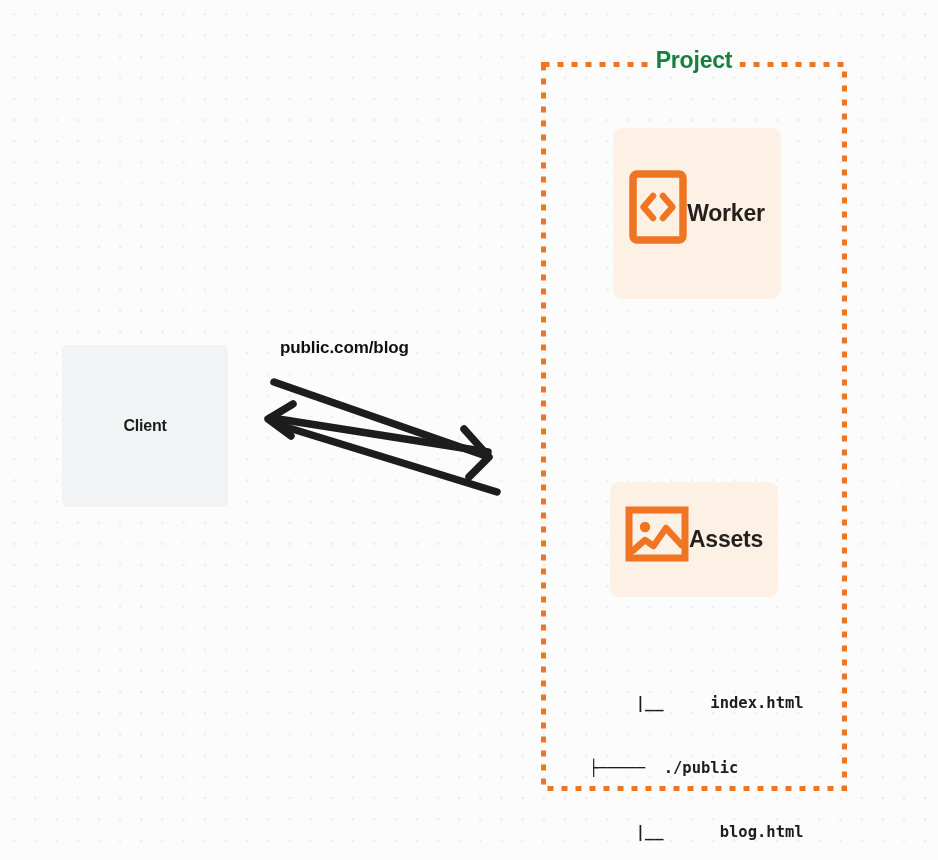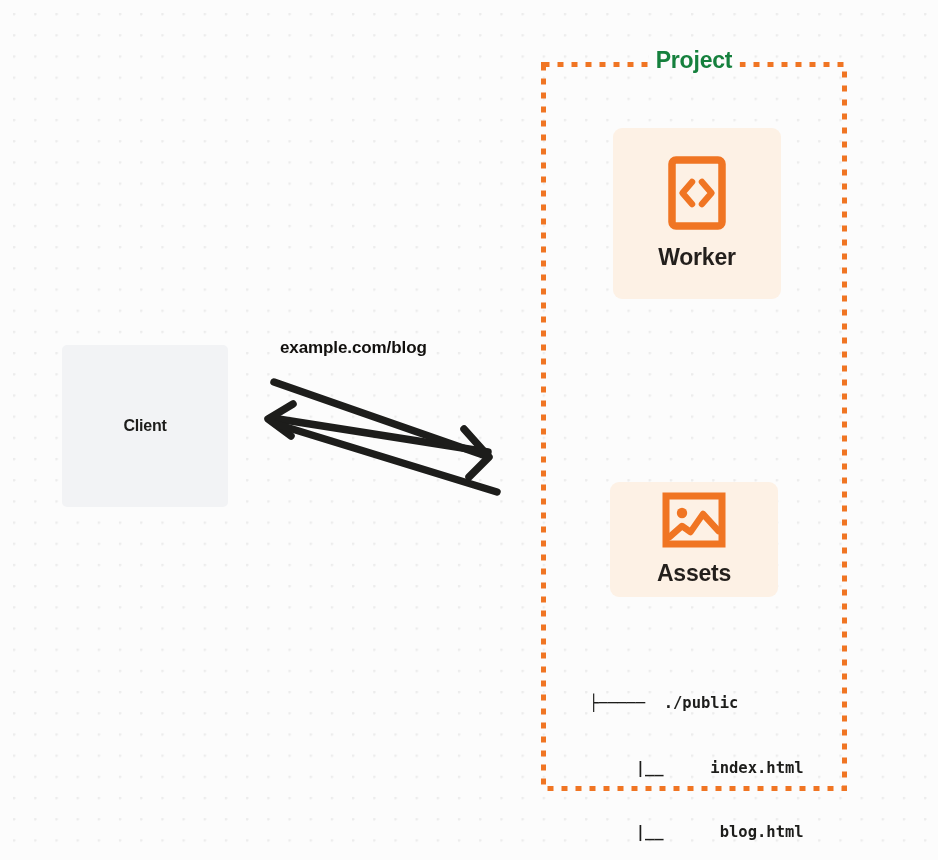--- a/index.html
+++ b/index.html
@@ -98,21 +98,20 @@
     white-space: nowrap;
   }
 
   
   .service-card {
     position: absolute;
     width: 168px;
     background: #fdf1e5;
     border-radius: 9px;
     display: flex;
-    flex-direction: column;
     align-items: center;
     justify-content: center;
   }
   #worker-card {
     left: 72px;
     top: 66px;
     height: 171px;
   }
   #assets-card {
     left: 69px;
@@ -148,21 +147,21 @@
 </style>
 </head>
 <body>
 
 <div id="diagram-canvas">
 
   <div id="client-node">
     <span class="node-label">Client</span>
   </div>
 
-  <div id="request-label">example.com/blog</div>
+  <div id="request-label">public.com/blog</div>
 
   <svg id="arrows-layer" viewBox="0 0 938 860" xmlns="http://www.w3.org/2000/svg">
 
     <g>
       <path d="M 488 452 L 272 418" stroke="#1d1d1b" stroke-width="7.5" stroke-linecap="round" fill="none"></path>
       <path d="M 293 404 L 268 419 L 291 436" stroke="#1d1d1b" stroke-width="7.5" stroke-linecap="round" stroke-linejoin="round" fill="none"></path>
     </g>
 
     <g>
       <path d="M 274 382 L 486 456" stroke="#1d1d1b" stroke-width="7.5" stroke-linecap="round" fill="none"></path>
@@ -194,21 +193,21 @@
     <div id="assets-card" class="service-card">
       <svg class="service-icon" width="64" height="56" viewBox="0 0 64 56" xmlns="http://www.w3.org/2000/svg">
         <rect x="4" y="4" width="56" height="48" fill="none" stroke="#f07523" stroke-width="7"></rect>
         <circle cx="20" cy="21" r="5.2" fill="#f07523"></circle>
         <path d="M 7.5 45 L 20 34 L 28.5 40 L 41 22 L 56.5 39" fill="none" stroke="#f07523" stroke-width="6.5" stroke-linecap="round" stroke-linejoin="round"></path>
       </svg>
       <span class="service-name">Assets</span>
     </div>
 
     <div id="assets-file-tree">
+      <span class="tree-line">     |__     index.html</span>
       <span class="tree-line">├─────  ./public</span>
-      <span class="tree-line">     |__     index.html</span>
       <span class="tree-line">     |__      blog.html</span>
       
     </div>
 
   </div>
 
 </div>
 
 </body></html>

